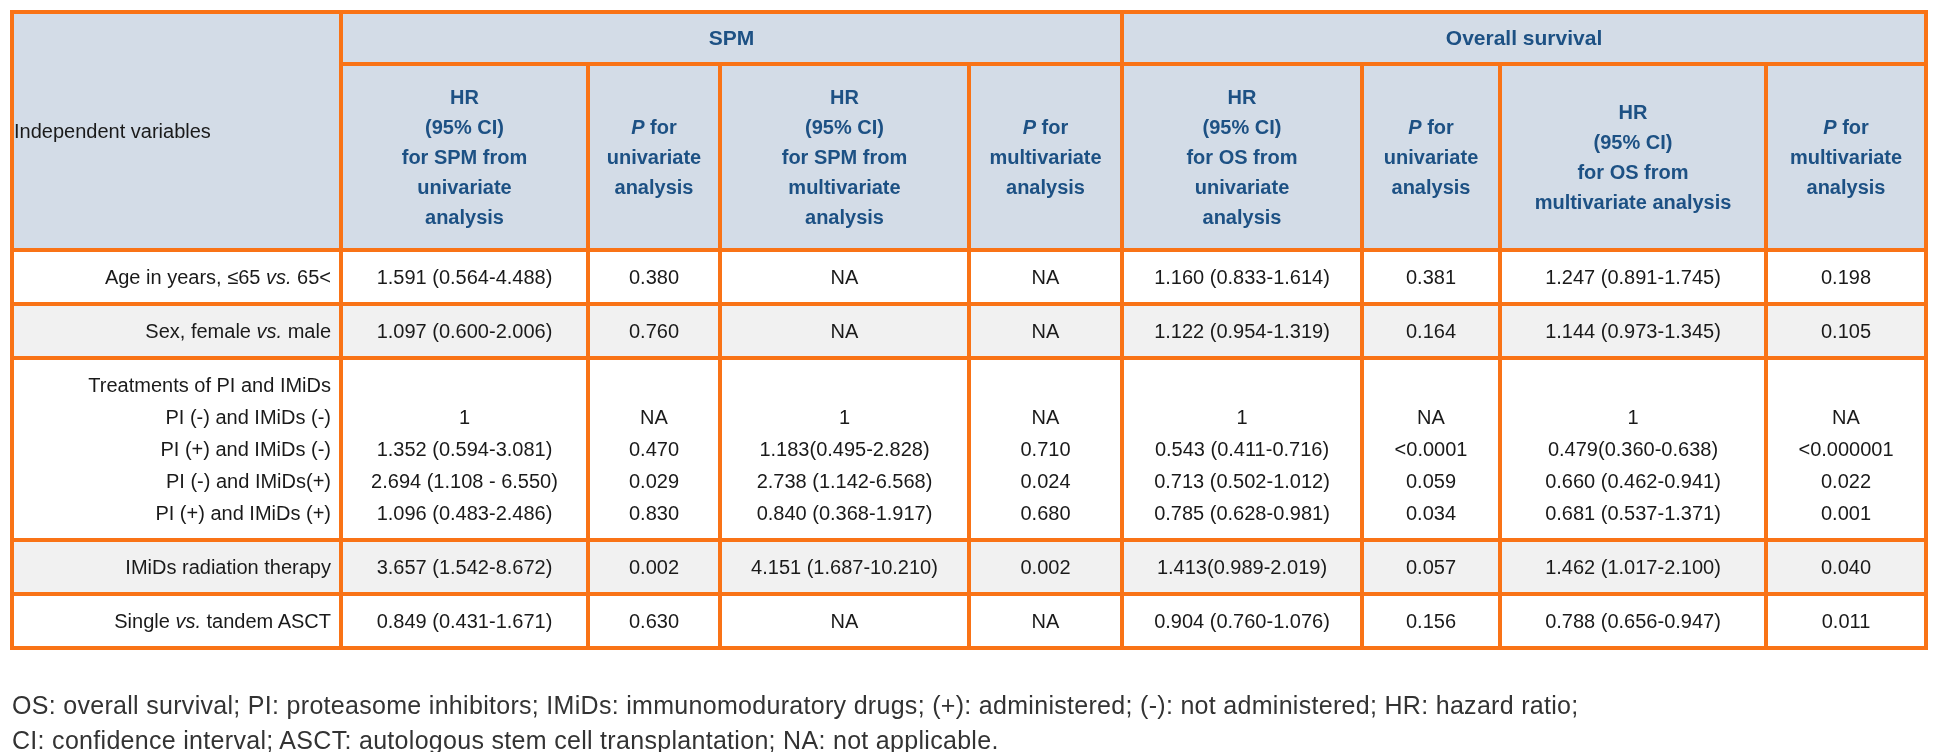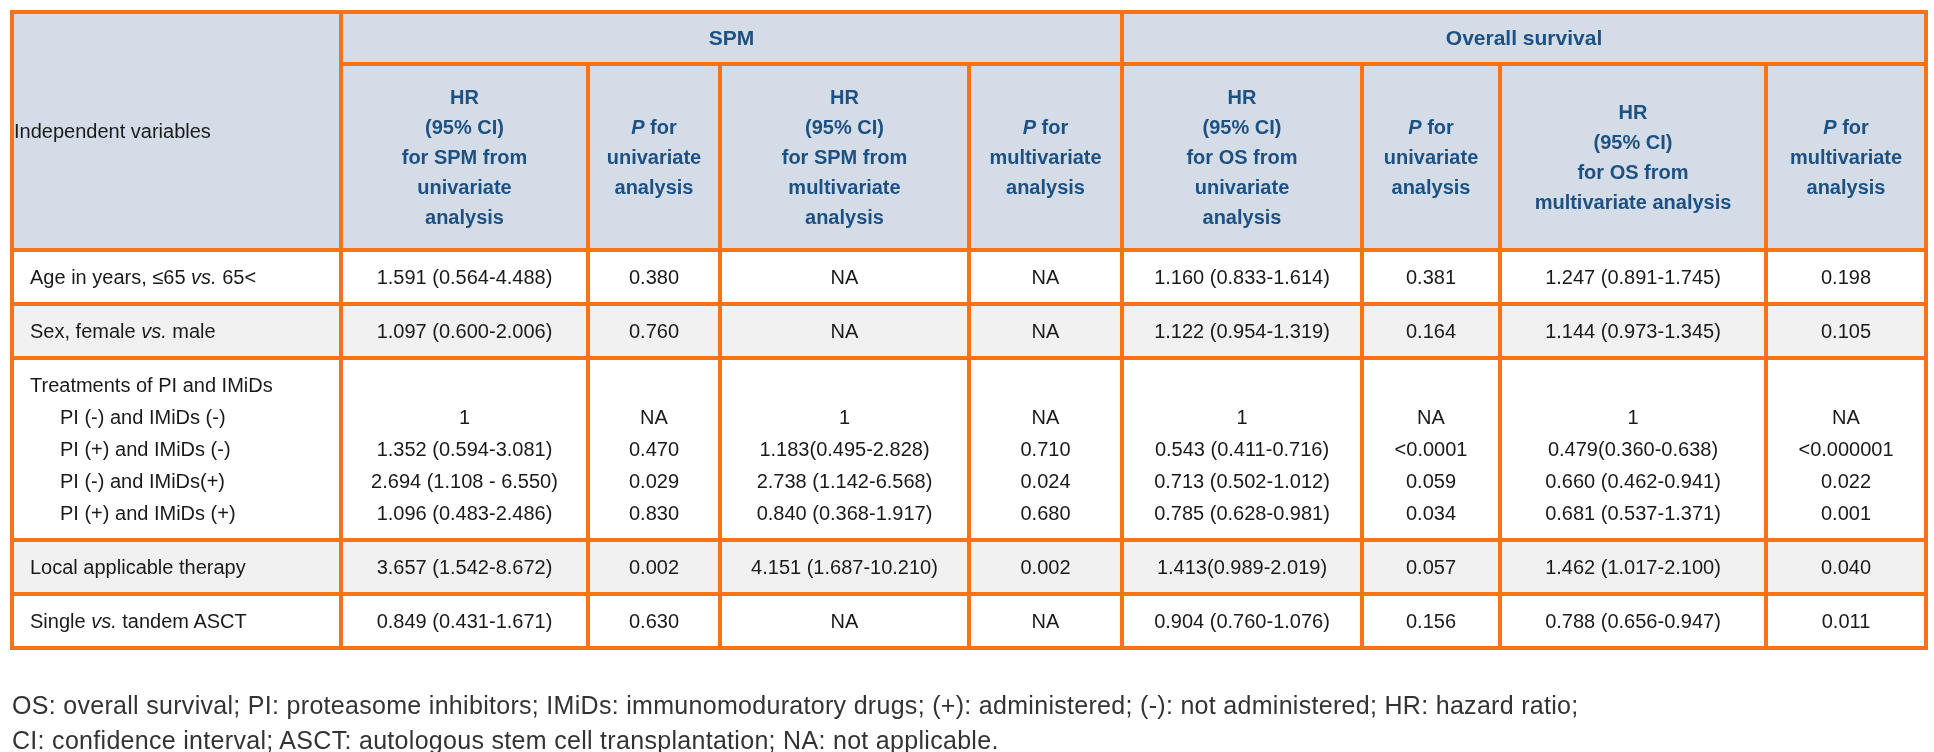--- a/index.html
+++ b/index.html
@@ -47,21 +47,21 @@
   
   tbody td {
     font-size: 20px;
     height: 52px;
     vertical-align: middle;
     background: #ffffff;
   }
   tbody tr.shaded td { background: #f1f1f1; }
   td.val { text-align: center; padding: 9px 11px; }
   td.val div, td.label div { line-height: 32px; }
-  td.label { text-align: left; padding: 9px 8px 9px 16px; }
+  td.label { text-align: right; padding: 9px 8px 9px 16px; }
   td.label div.indent { padding-left: 30px; }
 
   
   .footnote {
     margin: 38px 2px 0 2px;
     font-size: 25px;
     letter-spacing: 0.3px;
     line-height: 35px;
     color: #333333;
   }
@@ -259,21 +259,21 @@
           <td class="val">
             <div>&nbsp;</div>
             <div>NA</div>
             <div>&lt;0.000001</div>
             <div>0.022</div>
             <div>0.001</div>
           </td>
         </tr>
         <tr class="shaded">
           <td class="label">
-            <div>Local applicable therapy</div>
+            <div>IMiDs radiation therapy</div>
           </td>
           <td class="val">
             <div>3.657 (1.542-8.672)</div>
           </td>
           <td class="val">
             <div>0.002</div>
           </td>
           <td class="val">
             <div>4.151 (1.687-10.210)</div>
           </td>

